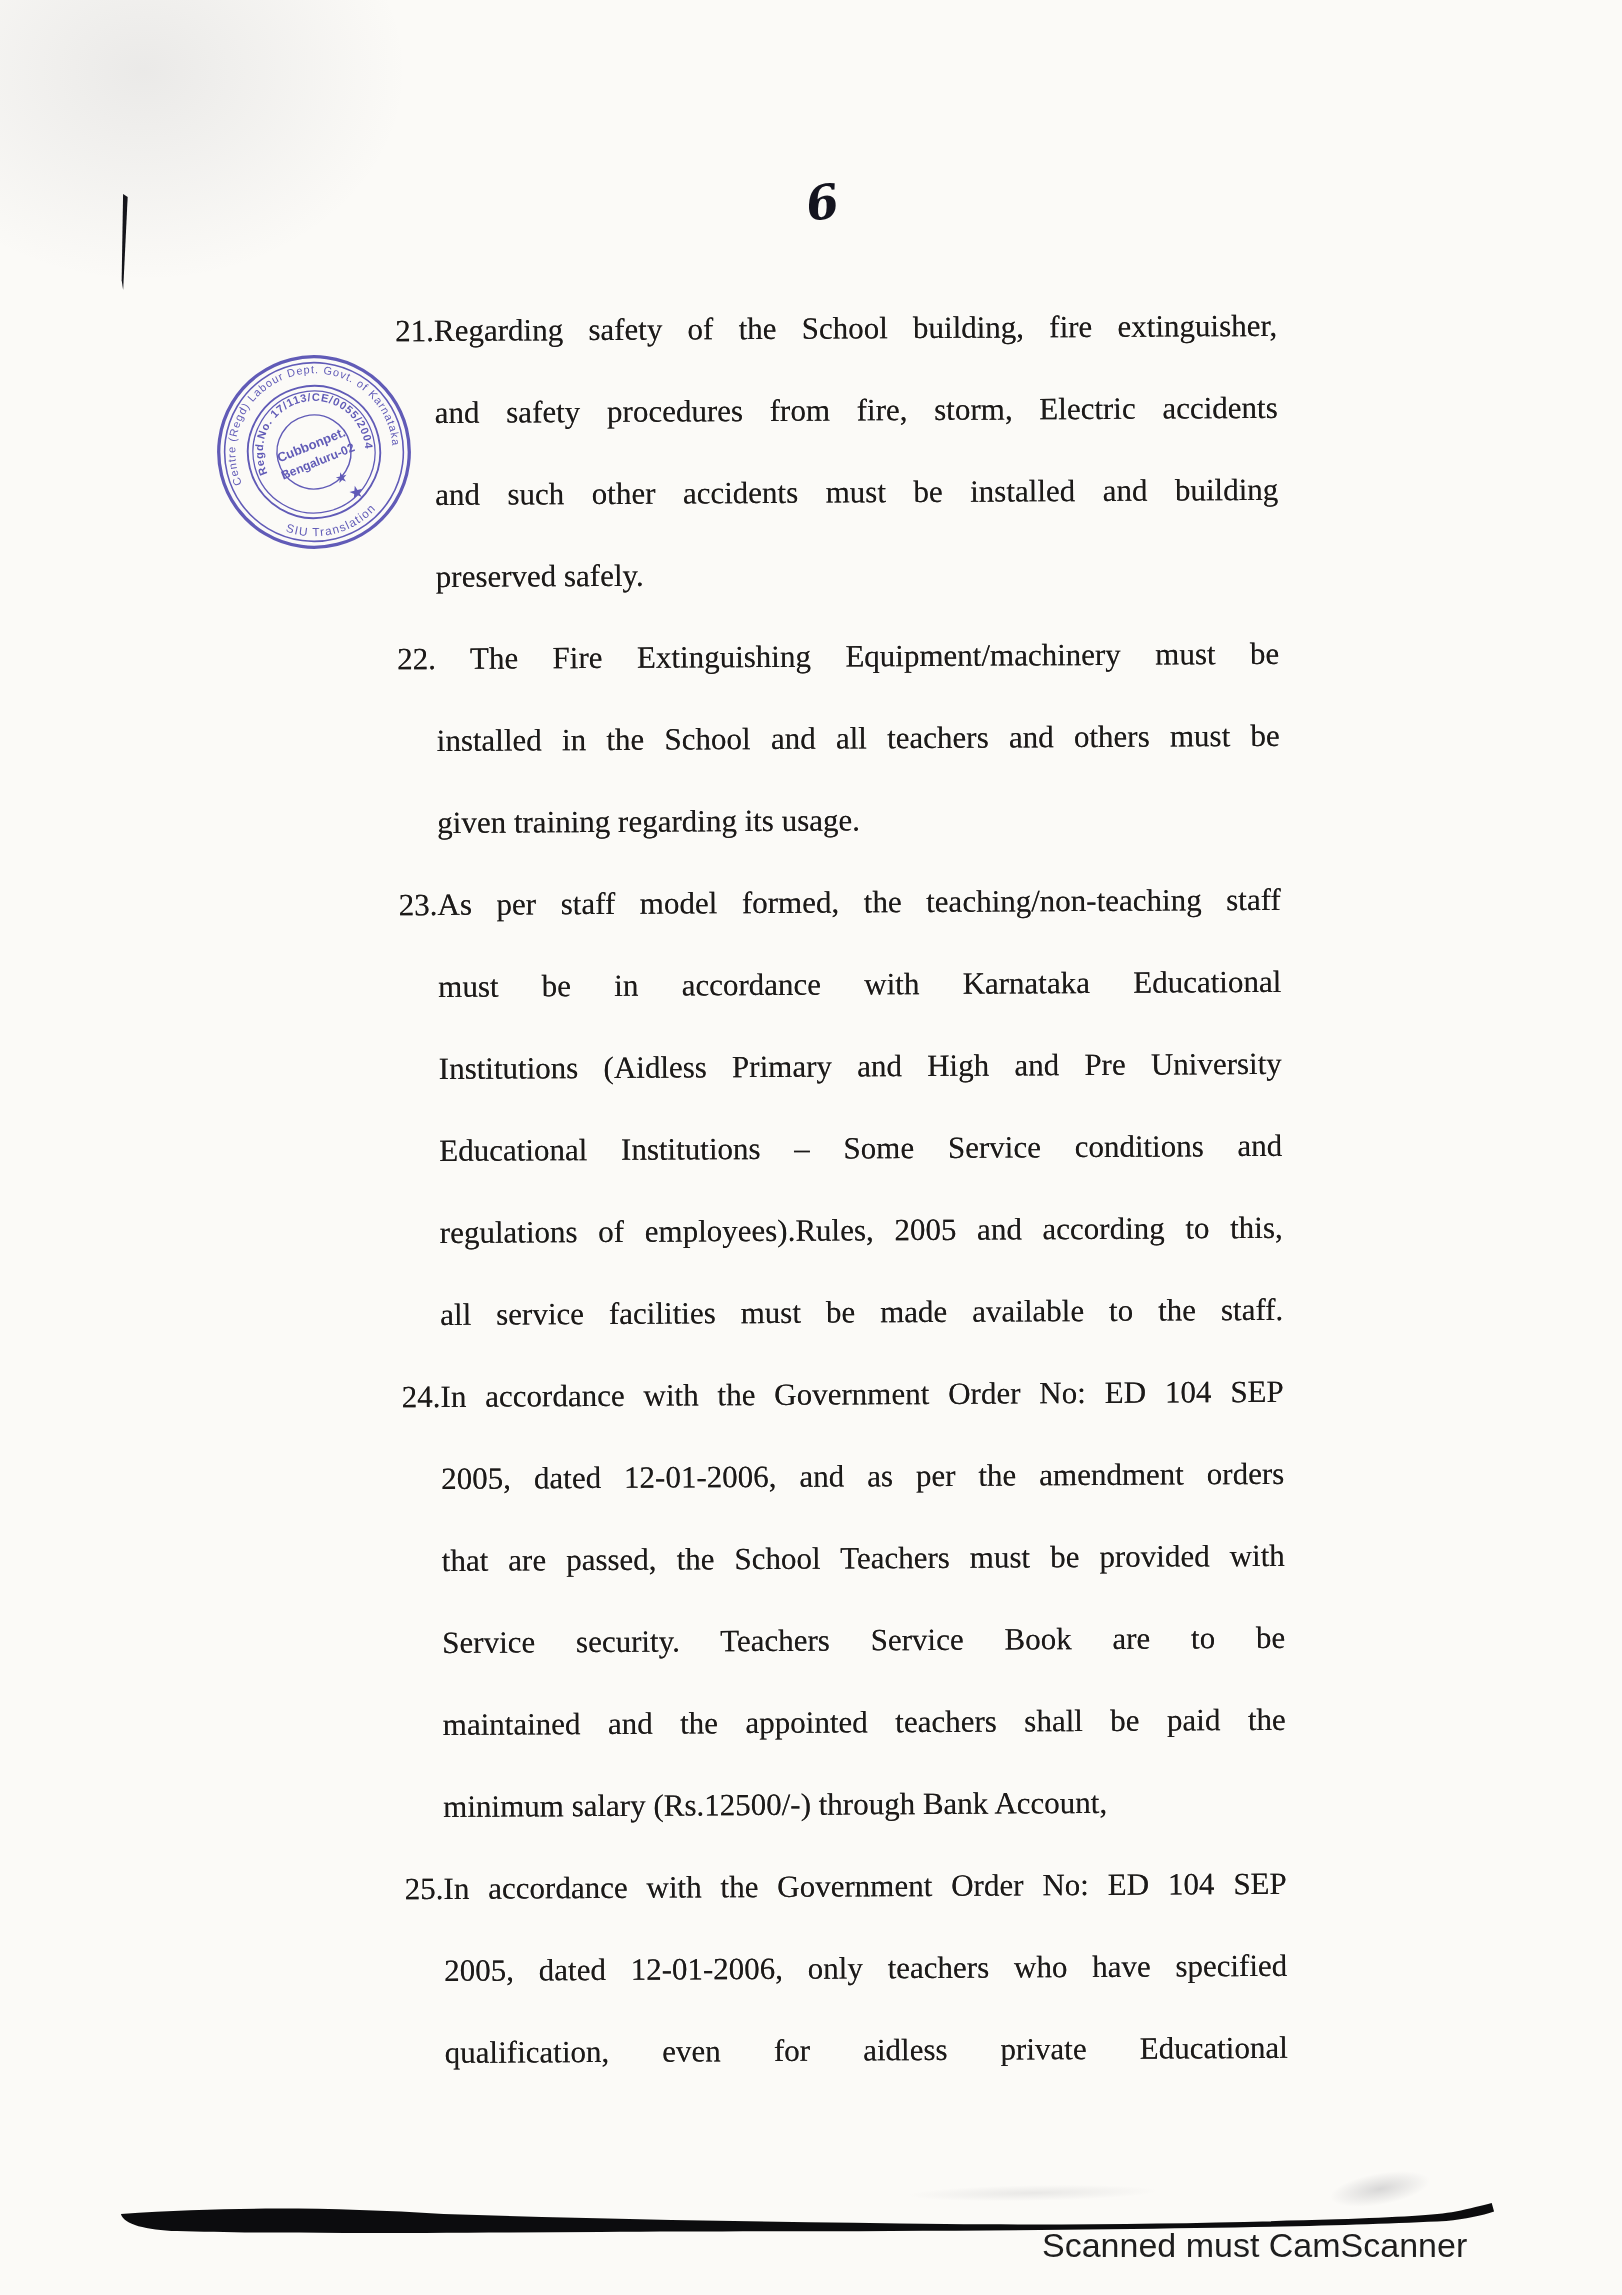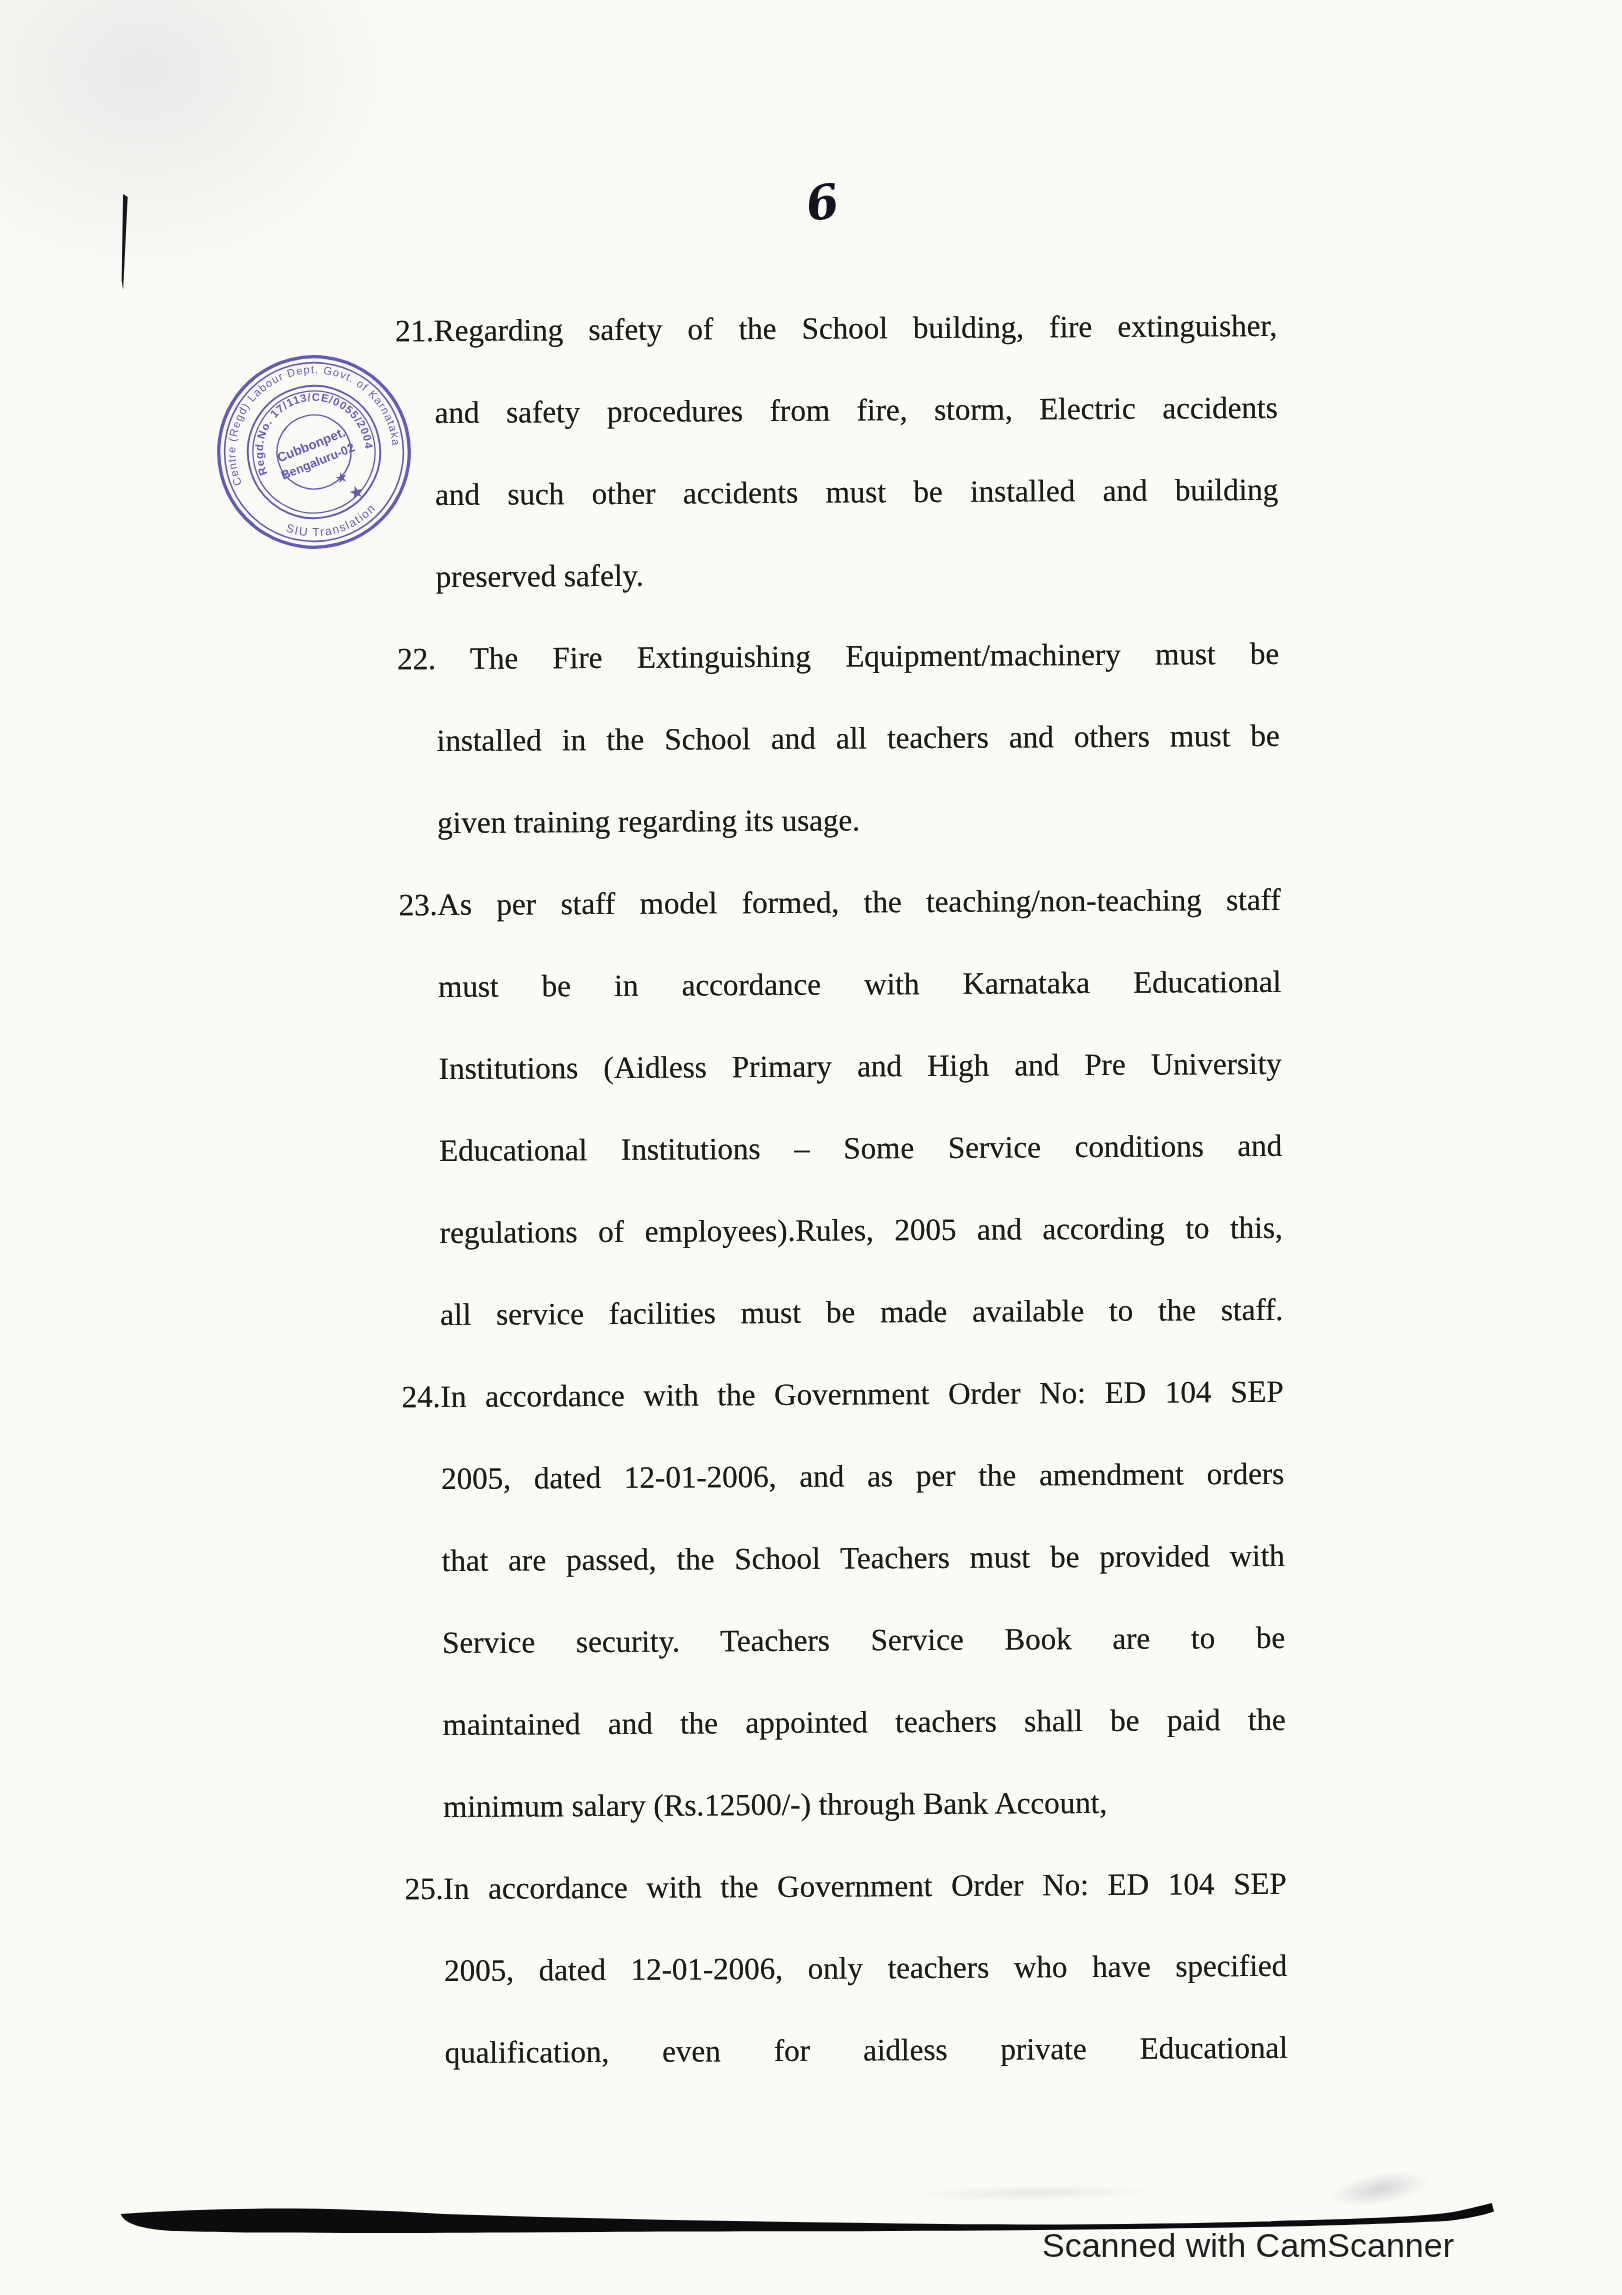--- a/index.html
+++ b/index.html
@@ -161,16 +161,16 @@
          C1780,23 1826,21 1852,16
          C1870,12 1886,8 1898,5
          L1901,16
          C1886,21 1864,26 1840,28
          C1760,32 1660,35 1520,37
          C1300,41 1000,41 760,42
          C560,43 340,45 220,41
          C180,39 152,33 148,19 Z"></path>
   </svg>
 
-  <div class="scanner-credit">Scanned with CamScanner</div>
+  <div class="scanner-credit">Scanned must CamScanner</div>
 
 </div>
 
 
 </body></html>

